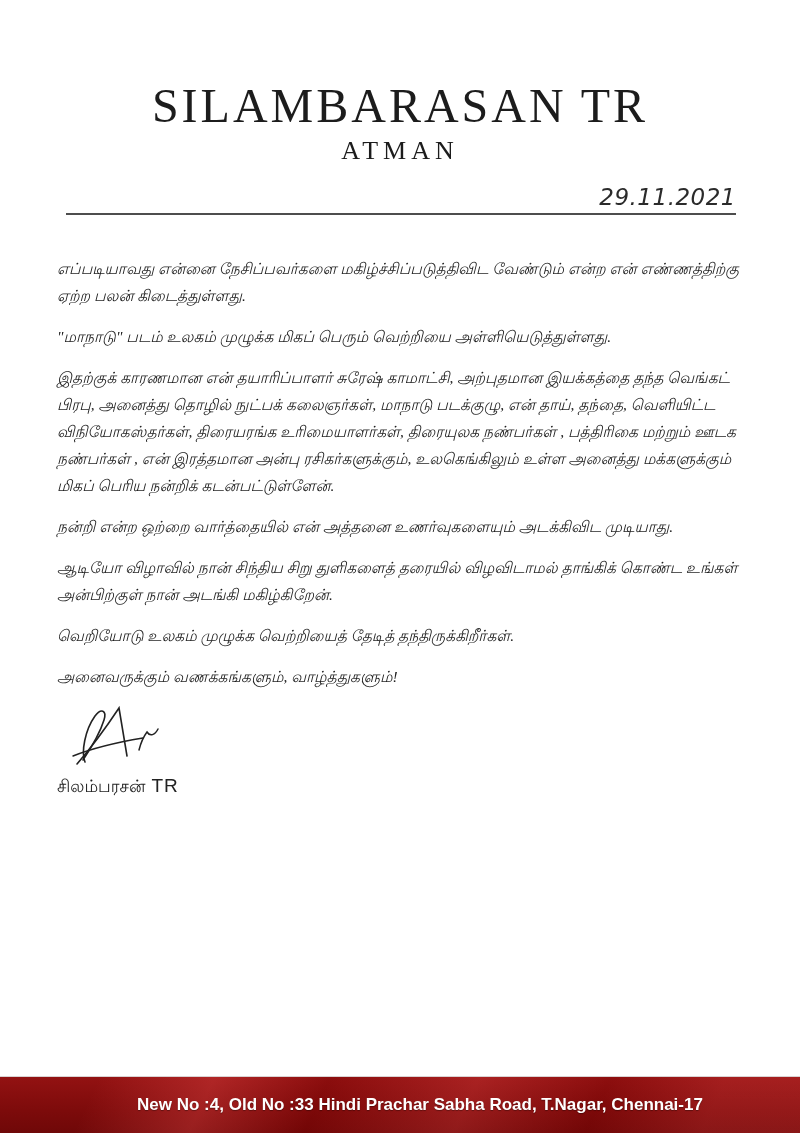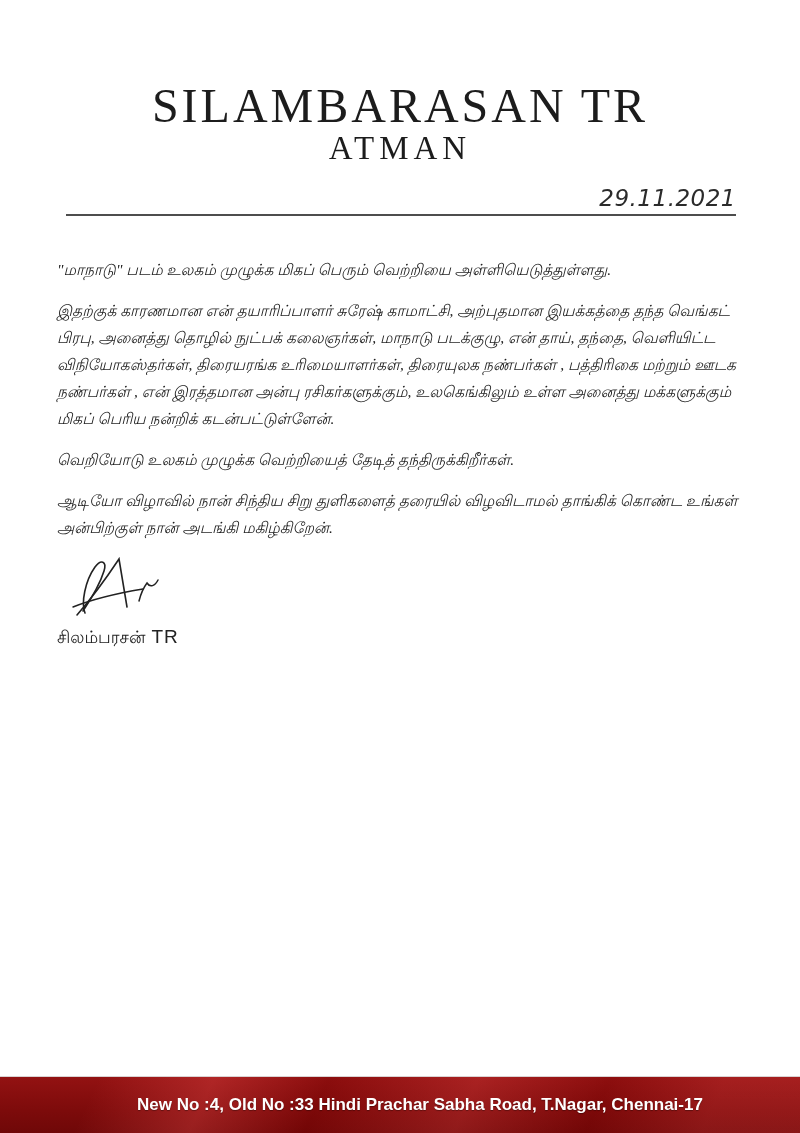--- a/index.html
+++ b/index.html
@@ -19,23 +19,24 @@
     font-family: "Liberation Serif", serif;
     font-weight: 400;
     font-size: 48px;
     letter-spacing: 3px;
     color: #1c1c1c;
     line-height: 1.0;
   }
   .lh-subtitle {
     font-family: "Liberation Serif", serif;
     font-weight: 400;
-    font-size: 33px;
+    font-size: 26px;
     letter-spacing: 5px;
     color: #1c1c1c;
+    margin-top: 6px;
   }
   .date-row {
     margin: 18px 64px 0 64px;
     text-align: right;
     font-family: "DejaVu Sans", sans-serif;
     font-style: italic;
     font-size: 23px;
     color: #2b2b2b;
     letter-spacing: 0.5px;
   }
@@ -104,24 +105,27 @@
 
   <div class="letterhead">
     <div class="lh-title">SILAMBARASAN TR</div>
     <div class="lh-subtitle">ATMAN</div>
   </div>
 
   <div class="date-row">29.11.2021</div>
   <hr class="rule">
 
   <div class="letter">
+    <p>எப்படியாவது என்னை நேசிப்பவர்களை மகிழ்ச்சிப்படுத்திவிட வேண்டும் என்ற என் எண்ணத்திற்கு ஏற்ற பலன் கிடைத்துள்ளது.</p>
     <p>"மாநாடு" படம் உலகம் முழுக்க மிகப் பெரும் வெற்றியை அள்ளியெடுத்துள்ளது.</p>
     <p>இதற்குக் காரணமான என் தயாரிப்பாளர் சுரேஷ் காமாட்சி, அற்புதமான இயக்கத்தை தந்த வெங்கட் பிரபு, அனைத்து தொழில் நுட்பக் கலைஞர்கள், மாநாடு படக்குழு, என் தாய், தந்தை, வெளியிட்ட விநியோகஸ்தர்கள், திரையரங்க உரிமையாளர்கள், திரையுலக நண்பர்கள் , பத்திரிகை மற்றும் ஊடக நண்பர்கள் , என் இரத்தமான அன்பு ரசிகர்களுக்கும், உலகெங்கிலும் உள்ள அனைத்து மக்களுக்கும் மிகப் பெரிய நன்றிக் கடன்பட்டுள்ளேன்.</p>
+    <p>நன்றி என்ற ஒற்றை வார்த்தையில் என் அத்தனை உணர்வுகளையும் அடக்கிவிட முடியாது.</p>
+    <p>ஆடியோ விழாவில் நான் சிந்திய சிறு துளிகளைத் தரையில் விழவிடாமல் தாங்கிக் கொண்ட உங்கள் அன்பிற்குள் நான் அடங்கி மகிழ்கிறேன்.</p>
     <p>வெறியோடு உலகம் முழுக்க வெற்றியைத் தேடித் தந்திருக்கிறீர்கள்.</p>
-    <p>ஆடியோ விழாவில் நான் சிந்திய சிறு துளிகளைத் தரையில் விழவிடாமல் தாங்கிக் கொண்ட உங்கள் அன்பிற்குள் நான் அடங்கி மகிழ்கிறேன்.</p>
+    <p>அனைவருக்கும் வணக்கங்களும், வாழ்த்துகளும்!</p>
 
     <div class="signature-block">
       <svg width="104" height="64" viewBox="0 0 104 64" fill="none" xmlns="http://www.w3.org/2000/svg">
         <path d="M14 58 C 10 48, 14 26, 24 12 C 30 4, 36 6, 33 16 C 29 29, 20 44, 12 56" stroke="#222" stroke-width="1.6" stroke-linecap="round" fill="none"></path>
         <path d="M6 60 C 20 44, 36 22, 48 4 L 56 52" stroke="#222" stroke-width="1.6" stroke-linecap="round" fill="none"></path>
         <path d="M2 52 C 22 44, 48 38, 72 34" stroke="#222" stroke-width="1.5" stroke-linecap="round" fill="none"></path>
         <path d="M68 46 C 70 38, 73 32, 76 28 C 79 33, 84 31, 87 25" stroke="#222" stroke-width="1.5" stroke-linecap="round" fill="none"></path>
       </svg>
     </div>
 

